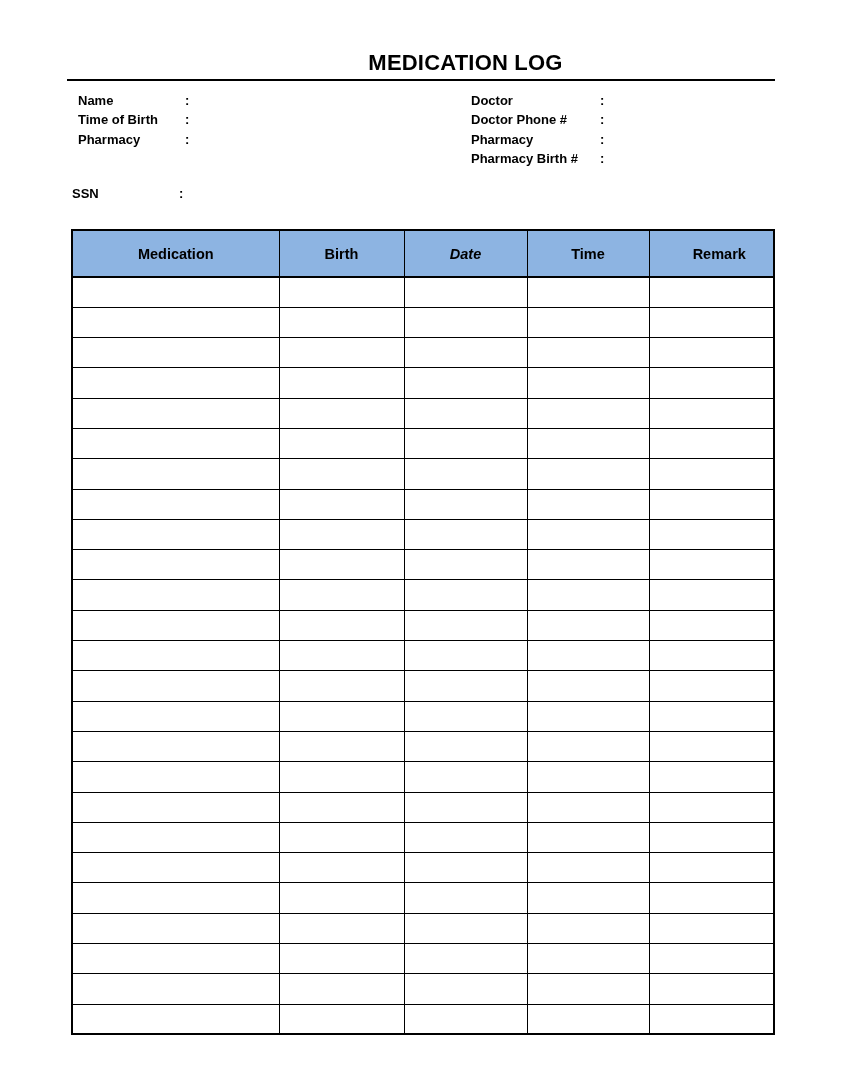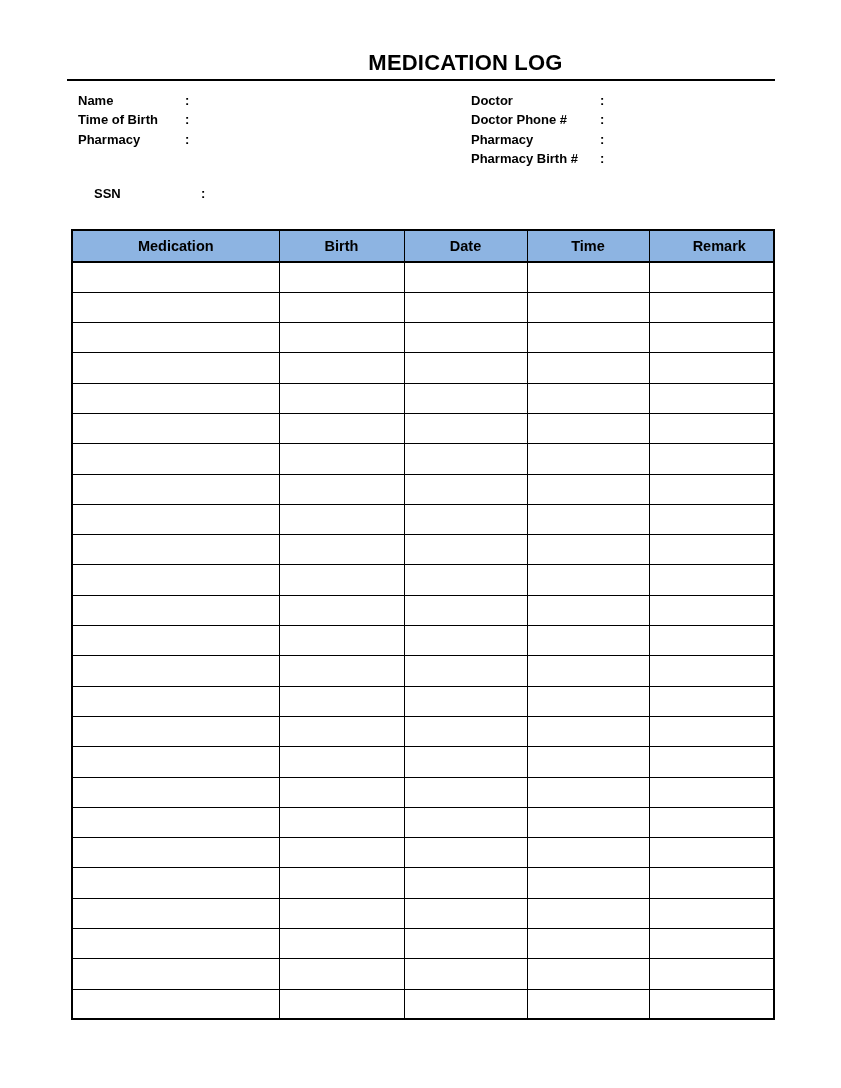--- a/index.html
+++ b/index.html
@@ -31,34 +31,34 @@
     background: #000000;
   }
   .field-block { position: absolute; font-size: 13px; font-weight: 700; }
   .field-row { display: flex; height: 19.3px; align-items: center; justify-content: flex-end; }
   .fl-left  .field-label { width: 107px; }
   .fl-right .field-label { width: 129px; margin-left: 33px; }
   .field-colon { width: 16px; }
   .field-value { min-width: 140px; min-height: 15px; }
   .block-left  { top: 91px;  left: 78px; }
   .block-right { top: 91px;  left: 438px; }
-  .block-ssn   { top: 184px; left: 94px; }
+  .block-ssn   { top: 184px; left: 72px; }
 
   .med-table {
     position: absolute;
     top: 229px; left: 71px;
     width: 702px;
     border-collapse: collapse;
     table-layout: fixed;
     border: 2px solid #000000;
   }
   .med-table th {
     border: 1.5px solid #000000;
     border-bottom: 2px solid #000000;
-    height: 32px;
+    height: 47px;
     box-sizing: border-box;
     padding: 0;
     font-size: 14.5px;
     font-weight: 700;
     text-align: center;
     color: #000000;
   }
   .med-table td {
     border: 1.5px solid #000000;
     height: 30.3px;
@@ -129,21 +129,21 @@
       <col style="width:207px">
       <col style="width:125px">
       <col style="width:123px">
       <col style="width:122px">
       <col style="width:125px">
     </colgroup>
     <thead>
       <tr>
         <th style="background: rgb(141, 180, 226);">Medication</th>
         <th style="background: rgb(141, 180, 226);">Birth</th>
-        <th style="background: rgb(141, 180, 226);">Date</th>
+        <th style="background: rgb(141, 180, 226); font-style: italic;">Date</th>
         <th style="background: rgb(141, 180, 226);">Time</th>
         <th style="background: rgb(141, 180, 226); padding-left: 16px;">Remark</th>
       </tr>
     </thead>
     <tbody>
         <tr>
           <td></td>
           <td></td>
           <td></td>
           <td></td>

